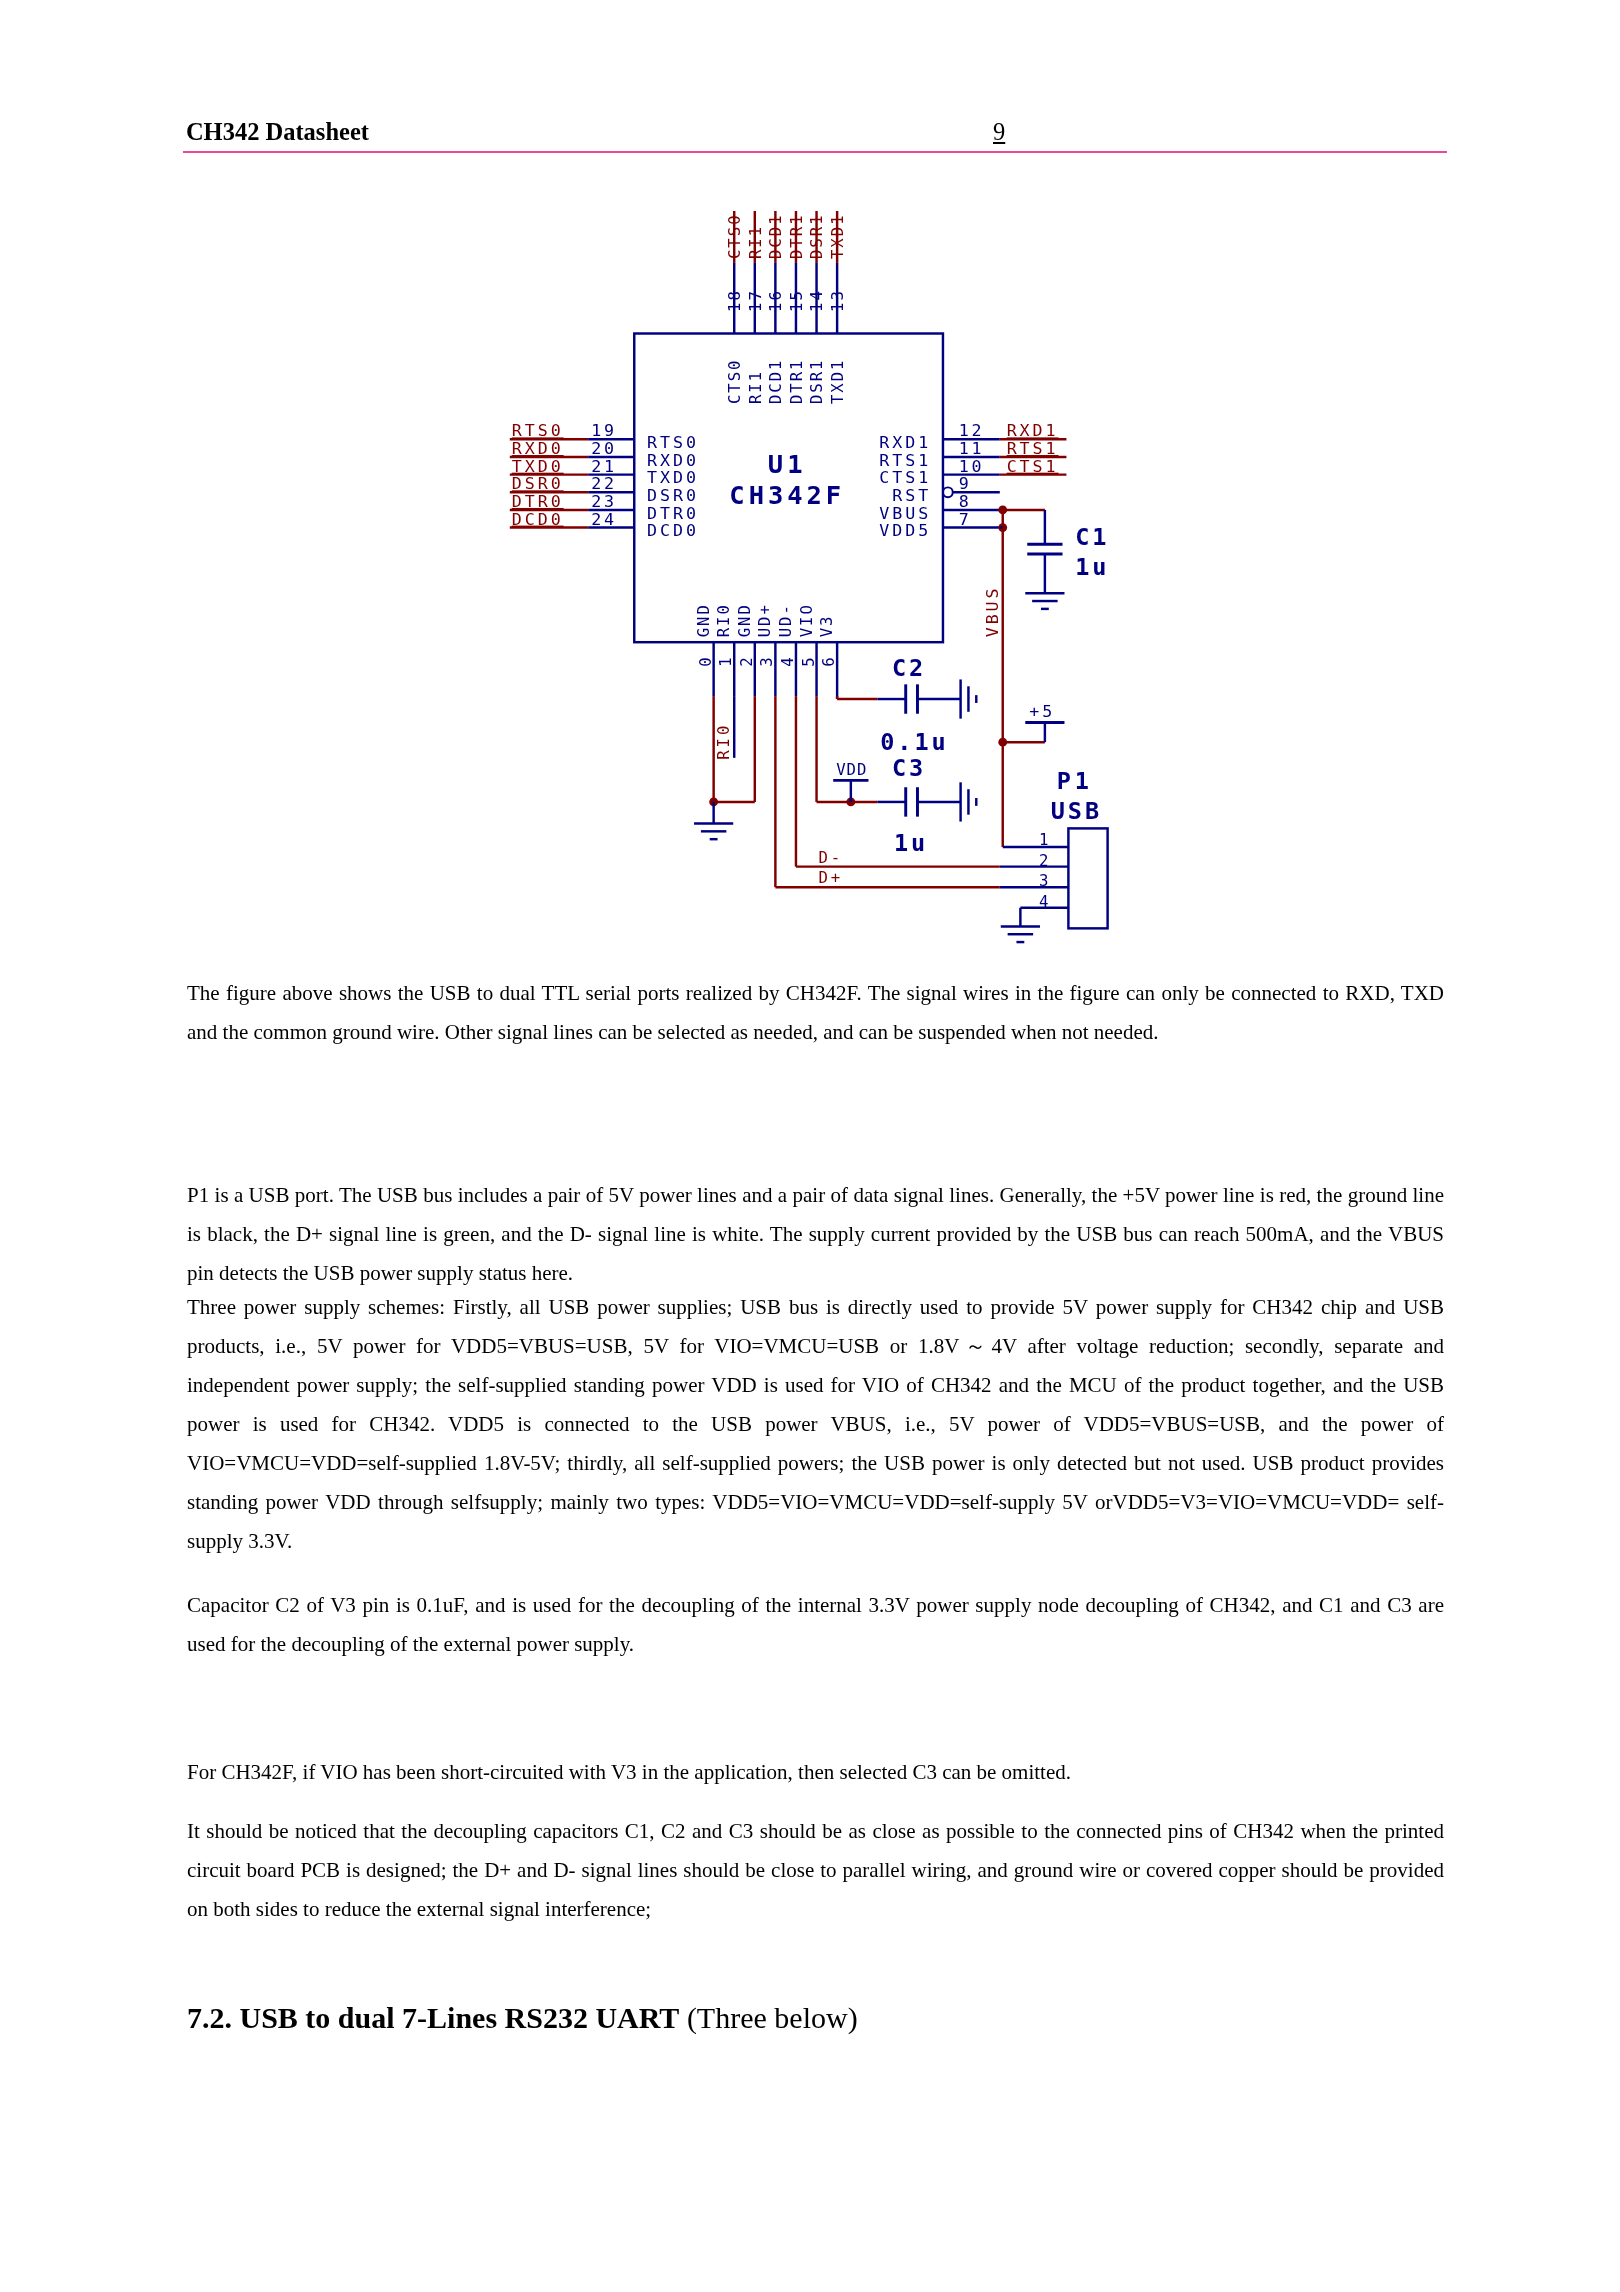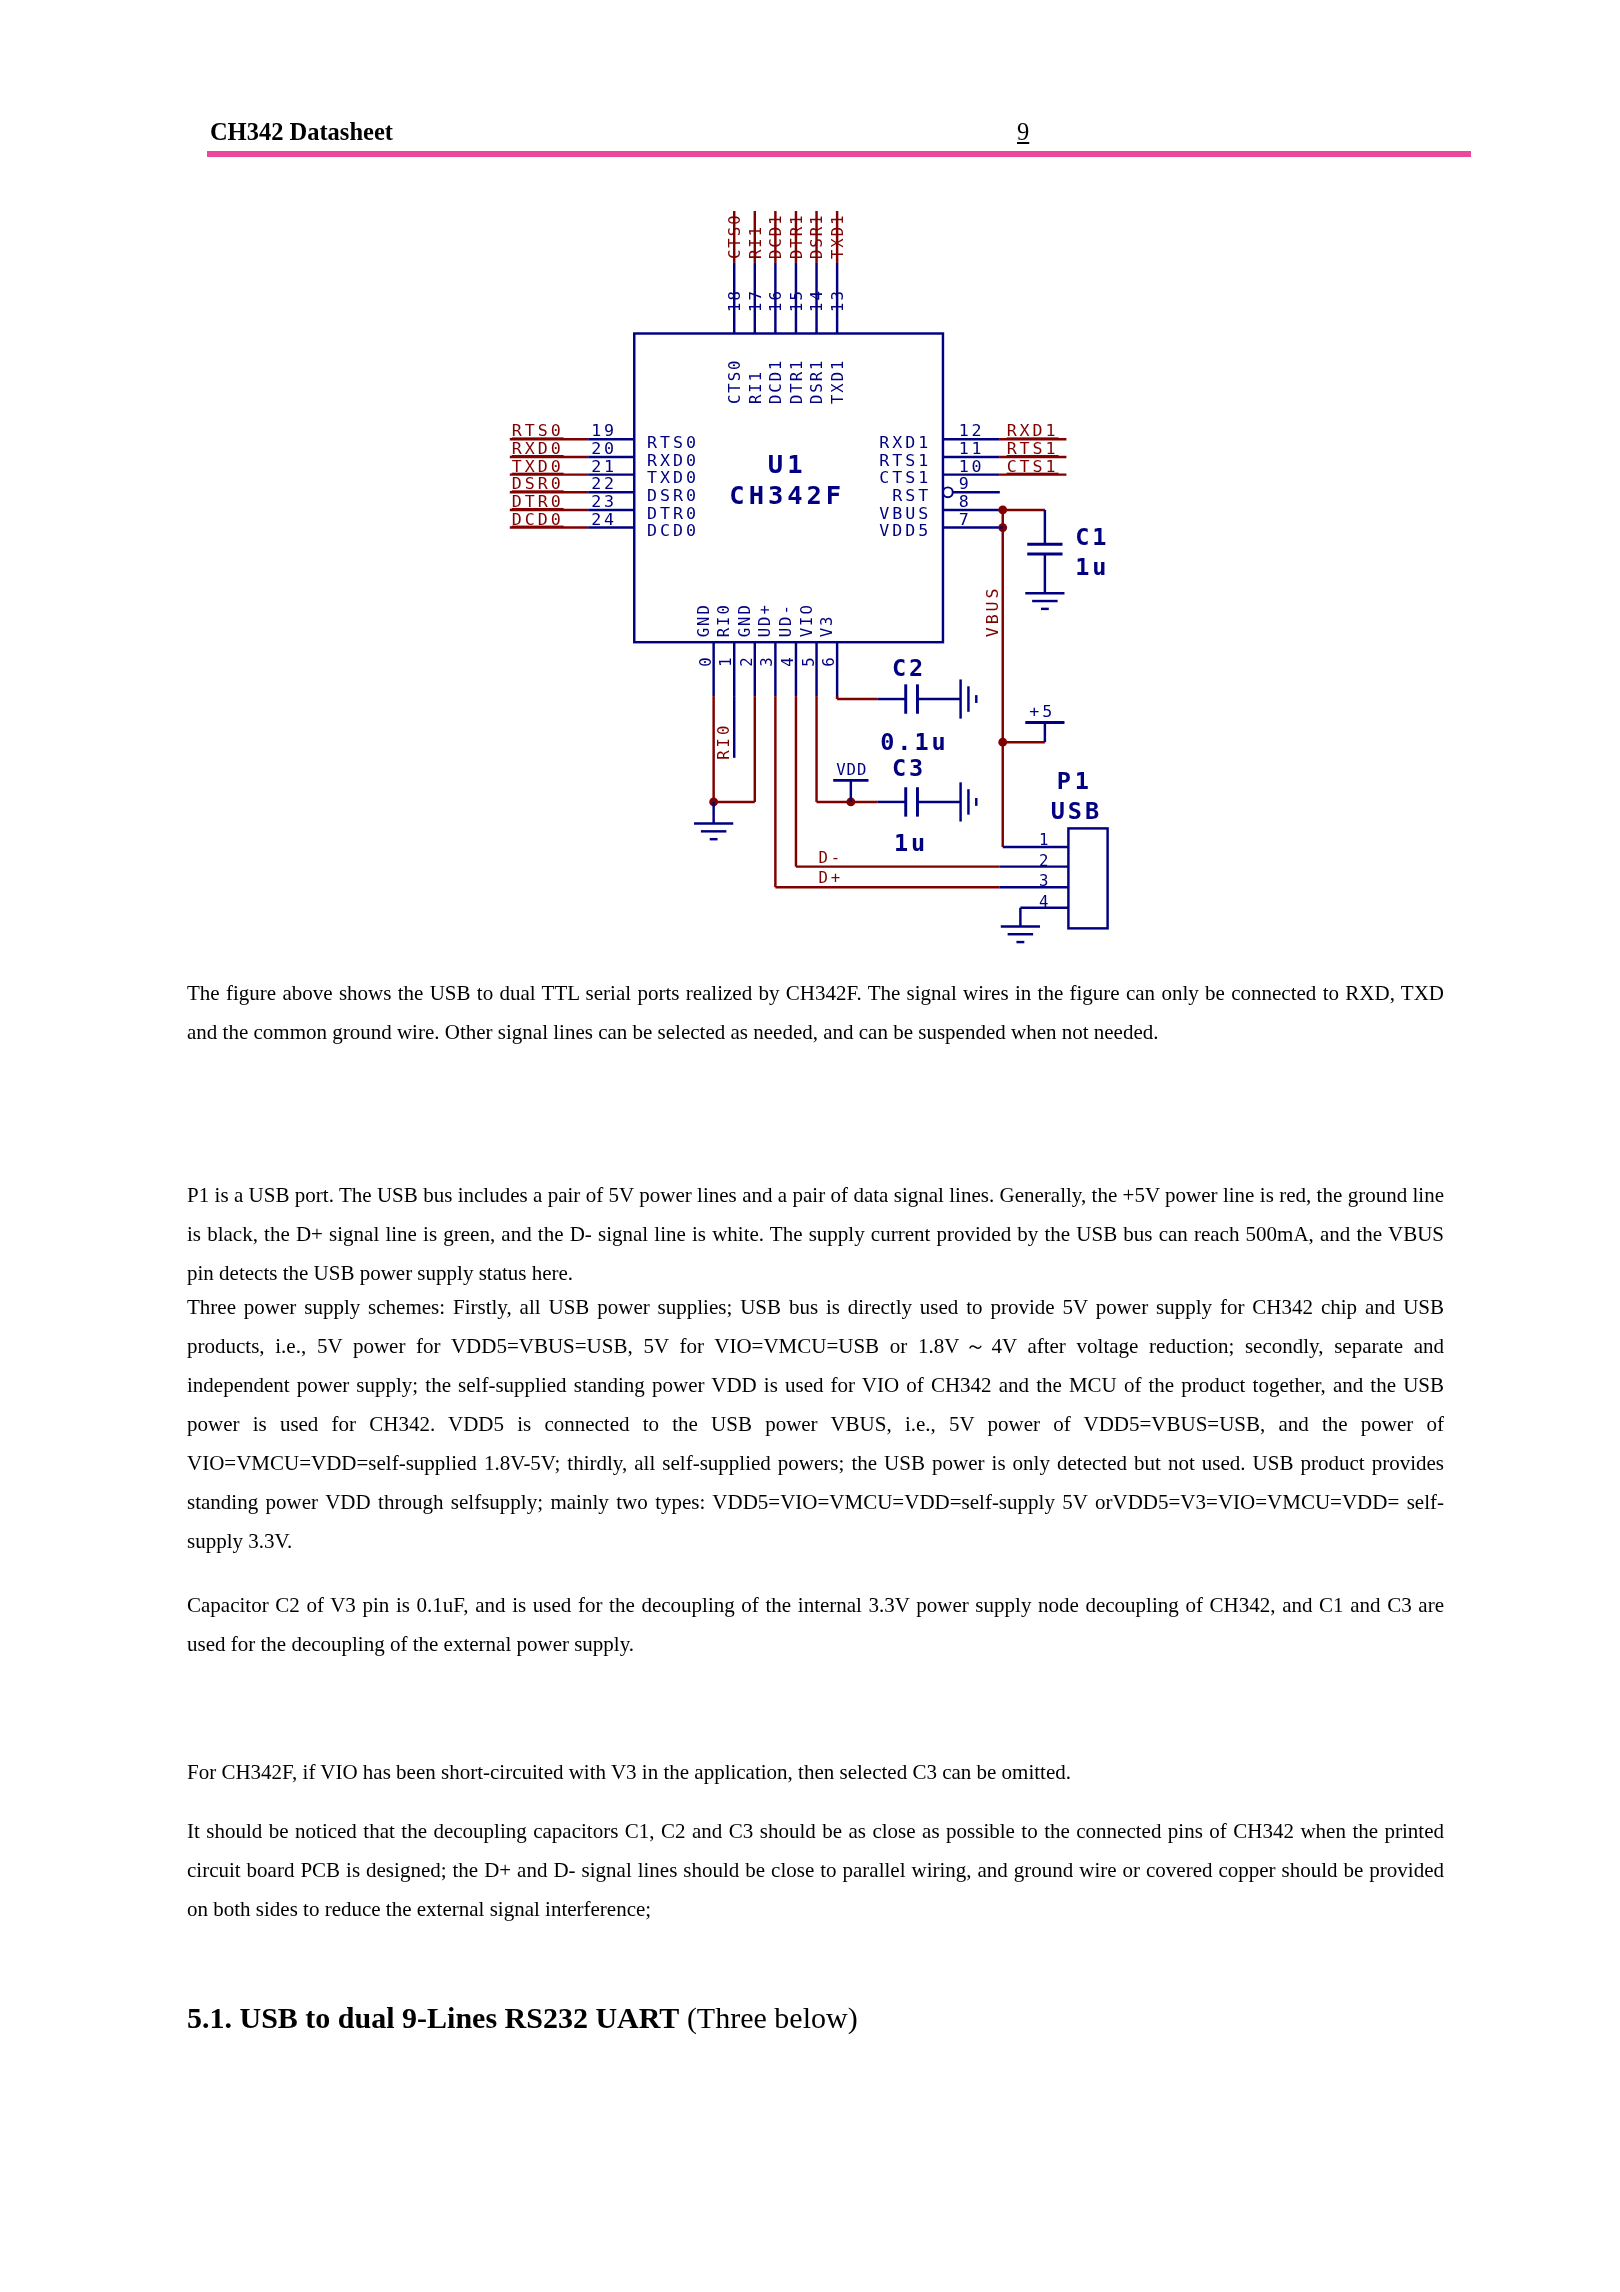--- a/index.html
+++ b/index.html
@@ -1,19 +1,19 @@
 <!DOCTYPE html>
 <html><head>
 <meta charset="utf-8">
 <style>
   html, body { margin:0; padding:0; background:#ffffff; }
   body { width:1620px; height:2293px; position:relative; overflow:hidden;
          font-family:"Liberation Serif", serif; color:#000; }
   .header { position:absolute; left:183px; top:116px; width:1264px; height:35px;
-            border-bottom:6px solid #ec4899;margin-left:24px; }
+            border-bottom:2px solid #ec4899; }
   .header .doc-title { position:absolute; left:2.9px; top:2px; font-weight:bold; font-size:24.5px; }
   .header .page-num { position:absolute; left:810px; top:2px; font-size:24.5px; text-decoration:underline; }
   .figure { position:absolute; left:500px; top:201px; width:637px; height:755px; }
   .figure svg { width:637px; height:755px; }
   .para { position:absolute; left:187px; width:1257px; font-size:21px; line-height:39px;
           text-align:justify; margin:0; }
   .section-heading { position:absolute; left:187px; top:2001px; font-size:30px; margin:0; font-weight:normal; }
   .section-heading b { font-weight:bold; }
   svg text { font-family:"DejaVu Sans Mono", monospace; }
 </style>
@@ -218,14 +218,14 @@
     </svg>
 </div>
 
 <p class="para" style="top:974px;">The figure above shows the USB to dual TTL serial ports realized by CH342F. The signal wires in the figure can only be connected to RXD, TXD and the common ground wire. Other signal lines can be selected as needed, and can be suspended when not needed.</p>
 <p class="para" style="top:1176px;">P1 is a USB port. The USB bus includes a pair of 5V power lines and a pair of data signal lines. Generally, the +5V power line is red, the ground line is black, the D+ signal line is green, and the D- signal line is white. The supply current provided by the USB bus can reach 500mA, and the VBUS pin detects the USB power supply status here.</p>
 <p class="para" style="top:1288px;">Three power supply schemes: Firstly, all USB power supplies; USB bus is directly used to provide 5V power supply for CH342 chip and USB products, i.e., 5V power for VDD5=VBUS=USB, 5V for VIO=VMCU=USB or 1.8V～4V after voltage reduction; secondly, separate and independent power supply; the self-supplied standing power VDD is used for VIO of CH342 and the MCU of the product together, and the USB power is used for CH342. VDD5 is connected to the USB power VBUS, i.e., 5V power of VDD5=VBUS=USB, and the power of VIO=VMCU=VDD=self-supplied 1.8V-5V; thirdly, all self-supplied powers; the USB power is only detected but not used. USB product provides standing power VDD through selfsupply; mainly two types: VDD5=VIO=VMCU=VDD=self-supply 5V orVDD5=V3=VIO=VMCU=VDD= self-supply 3.3V.</p>
 <p class="para" style="top:1586px;">Capacitor C2 of V3 pin is 0.1uF, and is used for the decoupling of the internal 3.3V power supply node decoupling of CH342, and C1 and C3 are used for the decoupling of the external power supply.</p>
 <p class="para" style="top:1753px;">For CH342F, if VIO has been short-circuited with V3 in the application, then selected C3 can be omitted.</p>
 <p class="para" style="top:1812px;">It should be noticed that the decoupling capacitors C1, C2 and C3 should be as close as possible to the connected pins of CH342 when the printed circuit board PCB is designed; the D+ and D- signal lines should be close to parallel wiring, and ground wire or covered copper should be provided on both sides to reduce the external signal interference;</p>
 
-<h2 class="section-heading"><b>5.1. USB to dual 9-Lines RS232 UART</b><span> (Three below)</span></h2>
+<h2 class="section-heading"><b>7.2. USB to dual 7-Lines RS232 UART</b><span> (Three below)</span></h2>
 
 
 </body></html>

